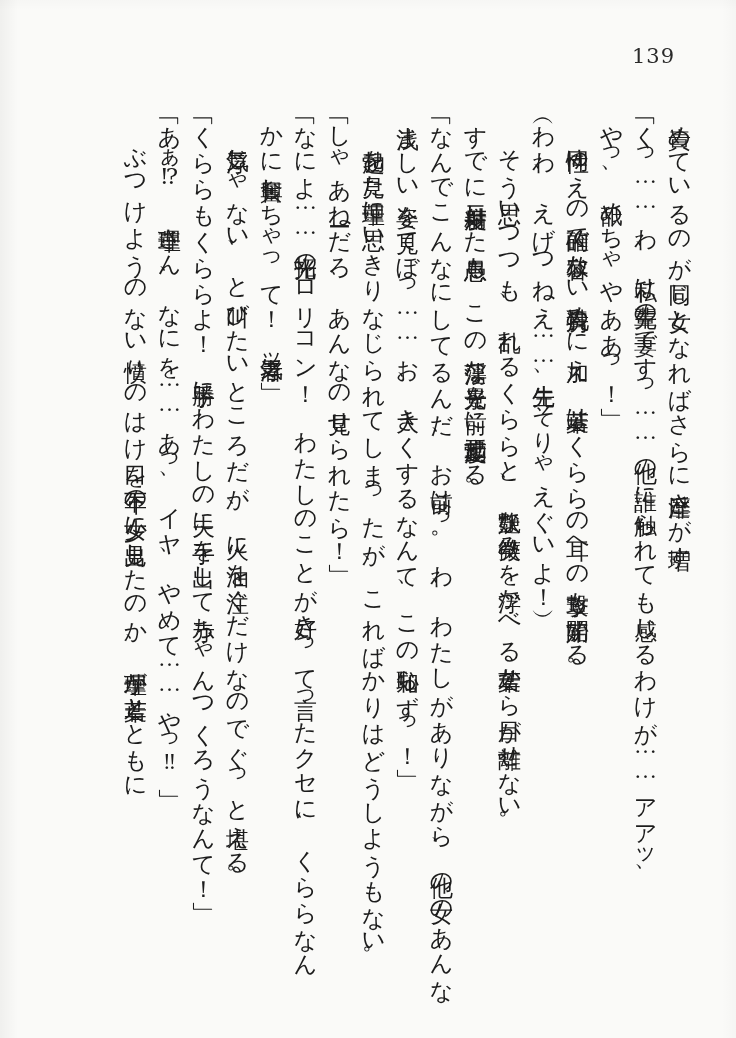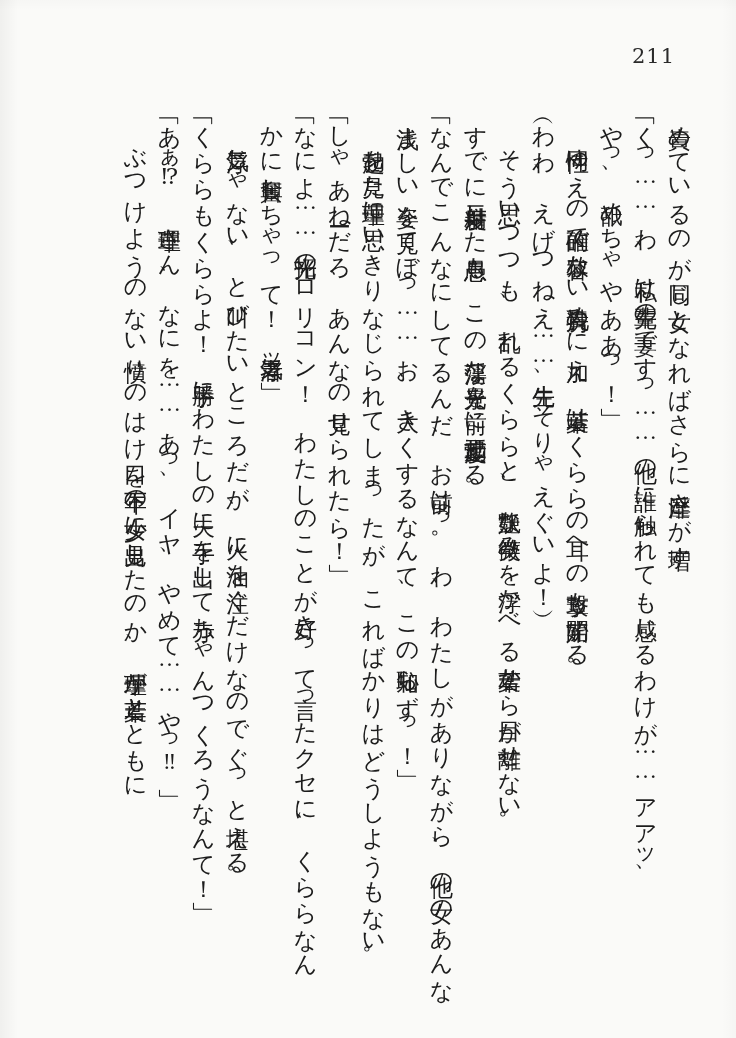--- a/index.html
+++ b/index.html
@@ -46,21 +46,21 @@
     line-height: 34px;
     letter-spacing: 0;
     white-space: pre-wrap;
     color: #1c1c1c;
   }
 </style>
 </head>
 <body>
 
 <div class="page">
-  <div class="page-number">211</div>
+  <div class="page-number">139</div>
 
   <div class="text-block">
     <p class="col">責めているのが同じ女となればさらに淫靡さが増す。</p>
     <p class="col">「くっ……わ、私は先輩の妻ですっ……他の誰に触られても感じるわけが……アアッ、</p>
     <p class="col">やっ、舐めちゃやああっ！」</p>
     <p class="col">　同性ゆえの的確で容赦ない乳房責めに加え、若葉はくららの耳への攻撃も開始する。</p>
     <p class="col">（わわ、えげつねえ……先生、そりゃえぐいよ！）</p>
     <p class="col">　そう思いつつも、乱れるくららと、妖艶な微笑みを浮かべる若葉から目が離せない。</p>
     <p class="col">すでに二度射精した愚息も、この淫蕩な光景を前に三度勃起する。</p>
     <p class="col">「なんでこんなにしてるんだ、お前はっ。わ、わたしがありながら、他の女のあんな</p>

